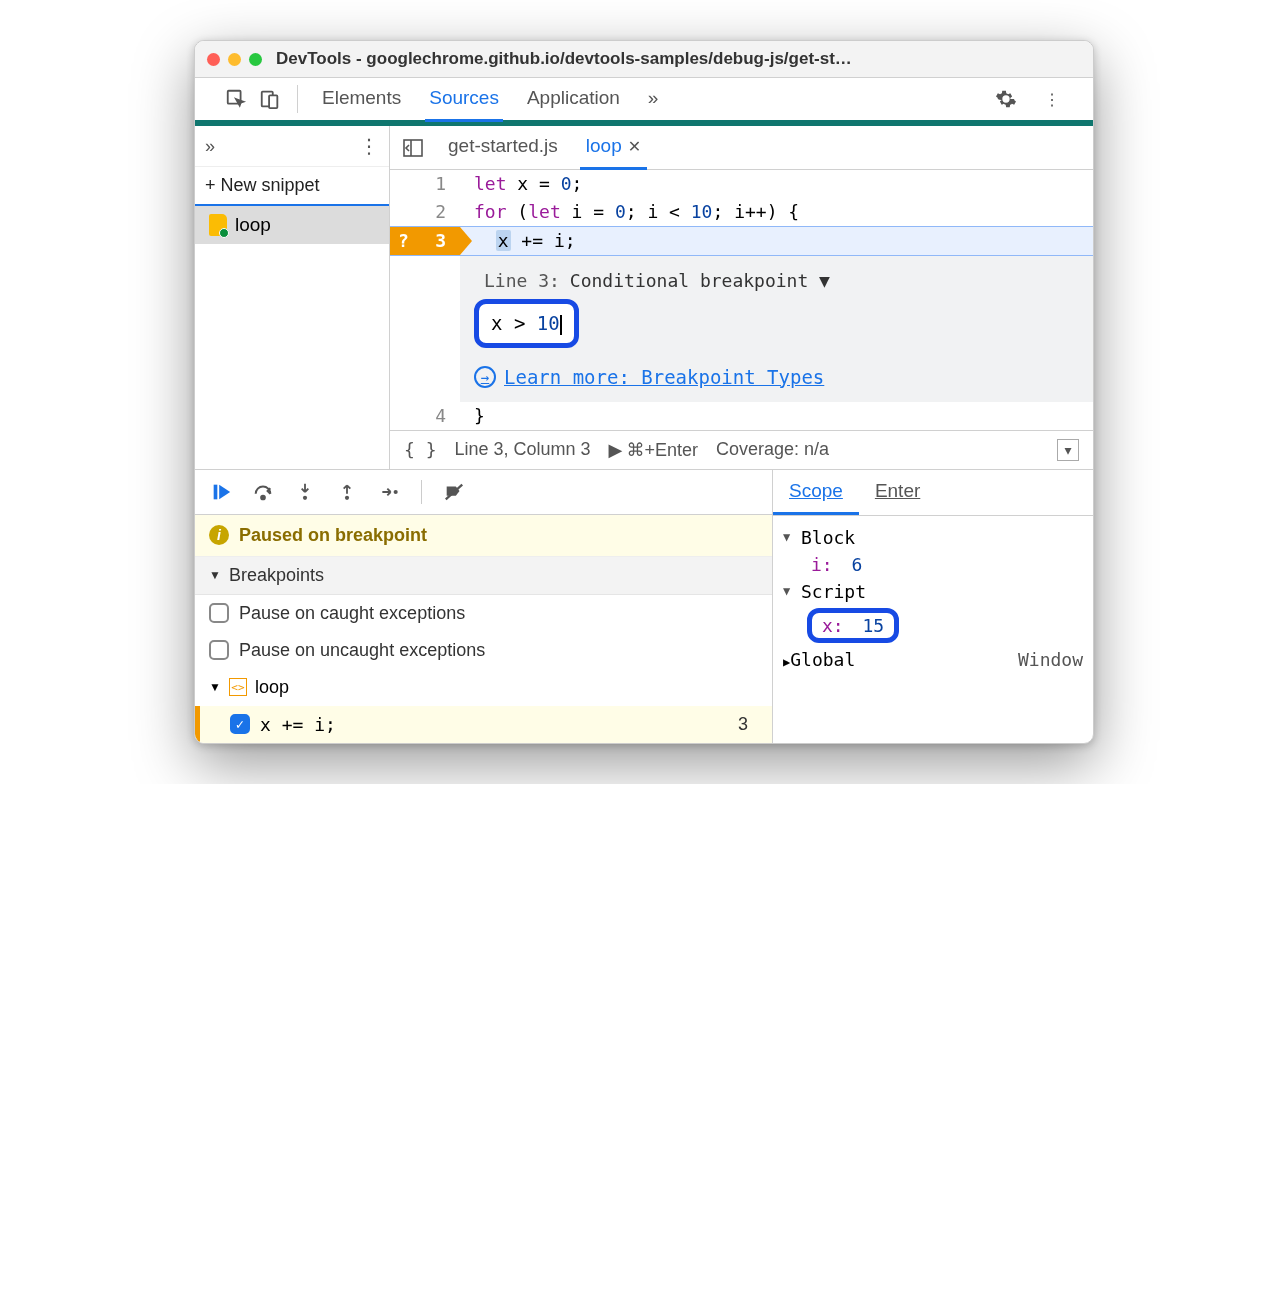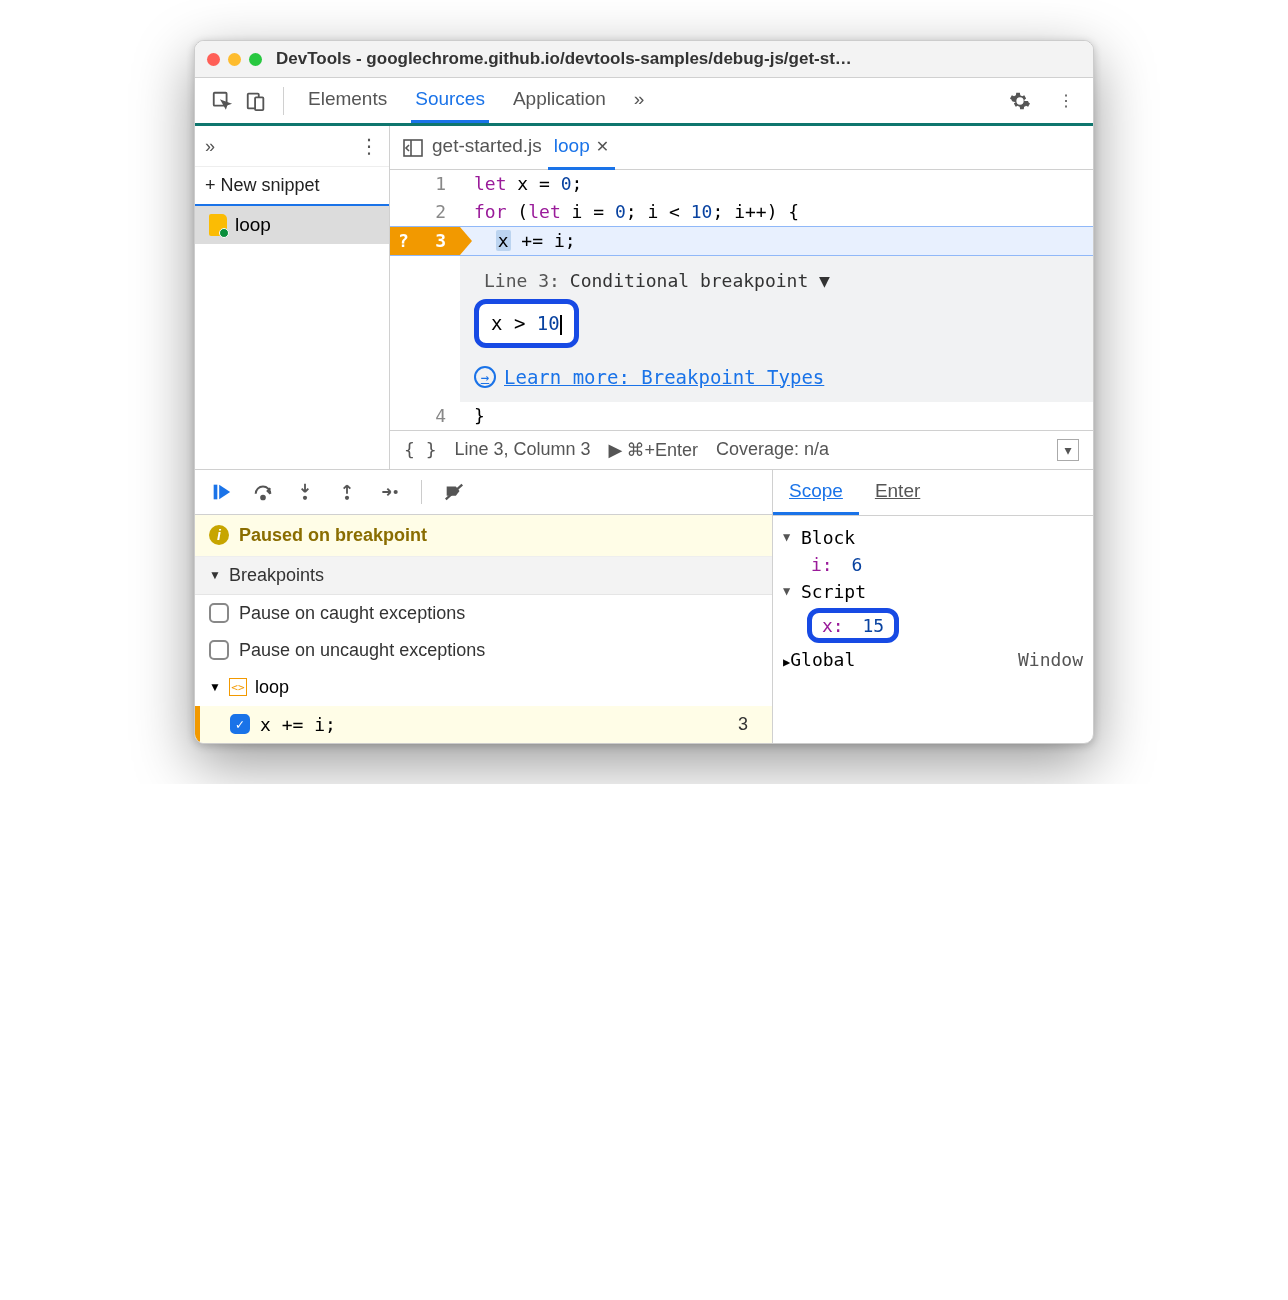--- a/index.html
+++ b/index.html
@@ -29,42 +29,42 @@
 .traffic { display: flex; gap: 8px; margin-right: 14px; }
 .tl { width: 13px; height: 13px; border-radius: 50%; }
 .tl.red { background: #ff5f57; }
 .tl.yellow { background: #febc2e; }
 .tl.green { background: #28c840; }
 .title-text { font-size: 17px; font-weight: 600; color: #333; white-space: nowrap; overflow: hidden; text-overflow: ellipsis; }
 
 .toolbar {
   display: flex;
   align-items: center;
-  border-bottom: 3px solid #0f766e;
-  padding: 0 10px;
+  border-bottom: 6px solid #0f766e;
+  padding: 0 24px;
   height: 48px;
 }
 .toolbar .icon-btn { width: 34px; height: 34px; display:flex; align-items:center; justify-content:center; color:#555; cursor:pointer; }
 .toolbar .sep { width:1px; height:28px; background:#d0d0d0; margin:0 10px; }
 .tabs { display:flex; align-items:center; gap: 20px; padding-left: 10px; flex:1; }
 .tab { font-size: 19px; color:#555; padding: 10px 4px; border-bottom: 3px solid transparent; cursor:pointer; }
 .tab.active { color:#1a73e8; border-bottom-color:#1a73e8; }
 .toolbar .right { display:flex; align-items:center; gap:12px; margin-left:auto; }
 
 .panel-row { display:flex; border-bottom:1px solid #d0d0d0; }
 .side-panel { width:195px; border-right:1px solid #d0d0d0; }
 .side-hdr { display:flex; align-items:center; justify-content:space-between; padding:8px 10px; border-bottom:1px solid #eee; color:#555; font-size:18px;}
 .side-hdr .more { font-size:20px; color:#555; }
 .new-snippet { padding:8px 10px; font-size:18px; color:#222; border-bottom:2px solid #1a73e8; cursor:pointer; }
 .snip-item { display:flex; align-items:center; gap:8px; padding:8px 14px; background:#dcdcdc; font-size:19px; position:relative;}
 .snip-icon { width:18px; height:22px; background:#fbbc04; border-radius:2px 5px 2px 2px; position:relative; }
 .snip-icon::after { content:""; position:absolute; right:-2px; bottom:-2px; width:8px; height:8px; background:#0a8f3c; border-radius:50%; border:1px solid #fff;}
 
 .editor-area { flex:1; display:flex; flex-direction:column; }
-.file-tabs { display:flex; align-items:center; border-bottom:1px solid #d0d0d0; padding:0 10px; height:44px; }
+.file-tabs { display:flex; align-items:center; border-bottom:1px solid #d0d0d0; padding:0 10px; height:44px; gap:16px;}
 .nav-icon { width:26px; height:26px; color:#555; display:flex; align-items:center; justify-content:center; cursor:pointer;}
 .ftab { font-size:19px; color:#555; padding:10px 6px; border-bottom:3px solid transparent; cursor:pointer; display:flex; align-items:center; gap:6px;}
 .ftab.active { color:#1a73e8; border-bottom-color:#1a73e8; }
 .ftab .close { font-size:16px; color:#555; }
 
 .code { font-family: Menlo, Monaco, Consolas, monospace; font-size:18px; }
 .code-line { display:flex; align-items:stretch; min-height:28px; }
 .gutter { width:70px; text-align:right; padding-right:14px; color:#888; user-select:none; line-height:28px; position:relative;}
 .code-text { flex:1; padding-left:14px; line-height:28px; white-space:pre; }
 .k-let{color:#9a1b9a;} .k-for{color:#9a1b9a;} .k-num{color:#0842a0;}

